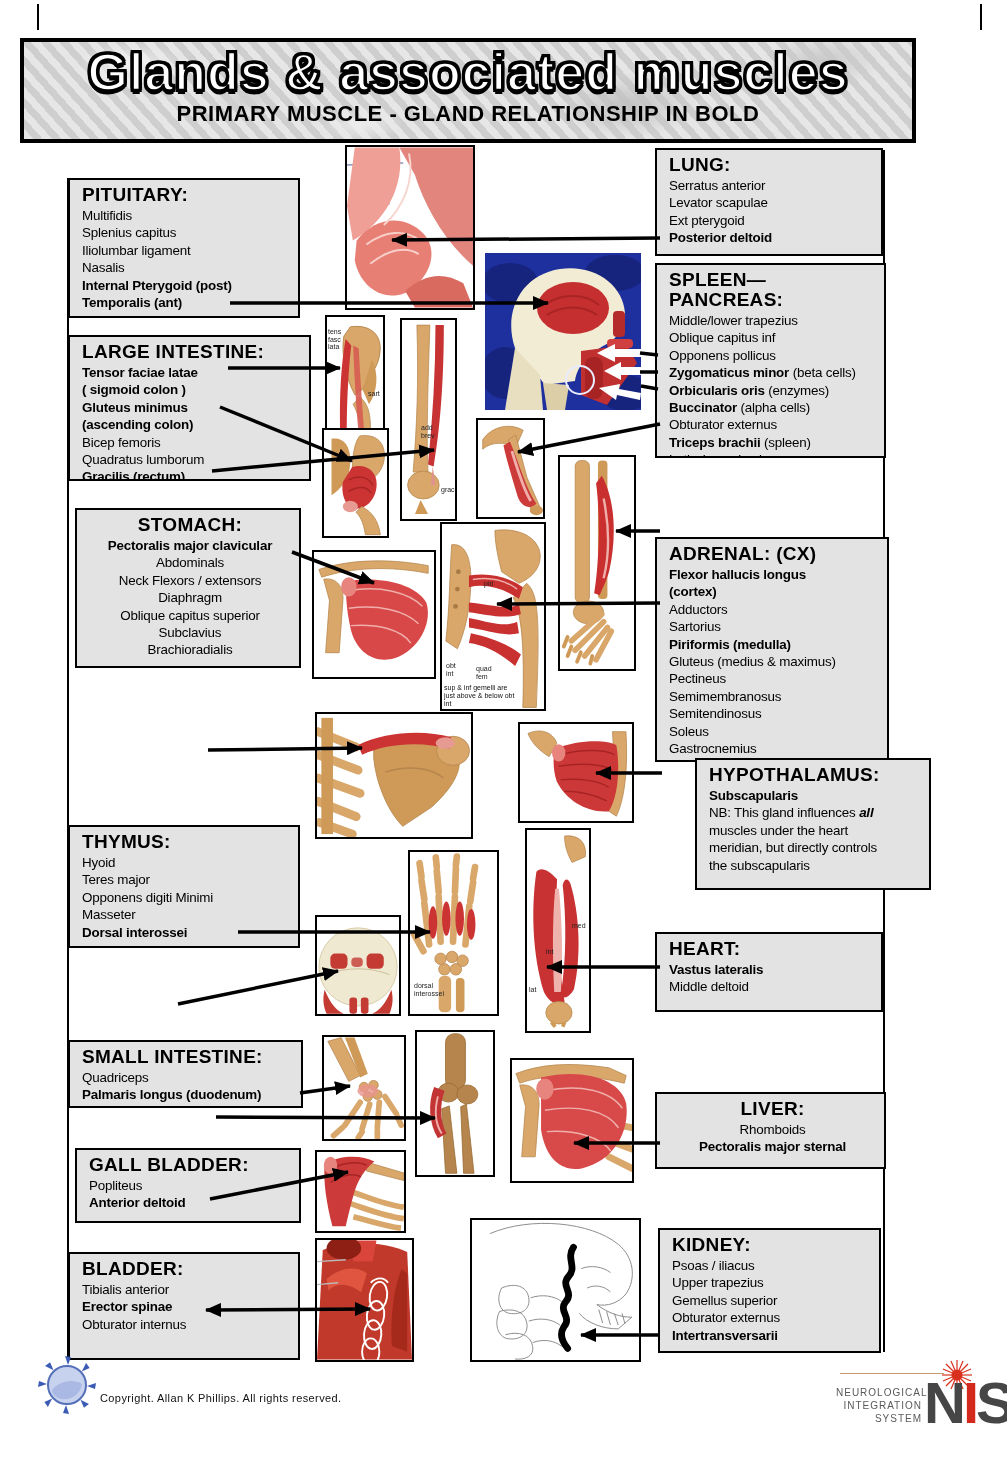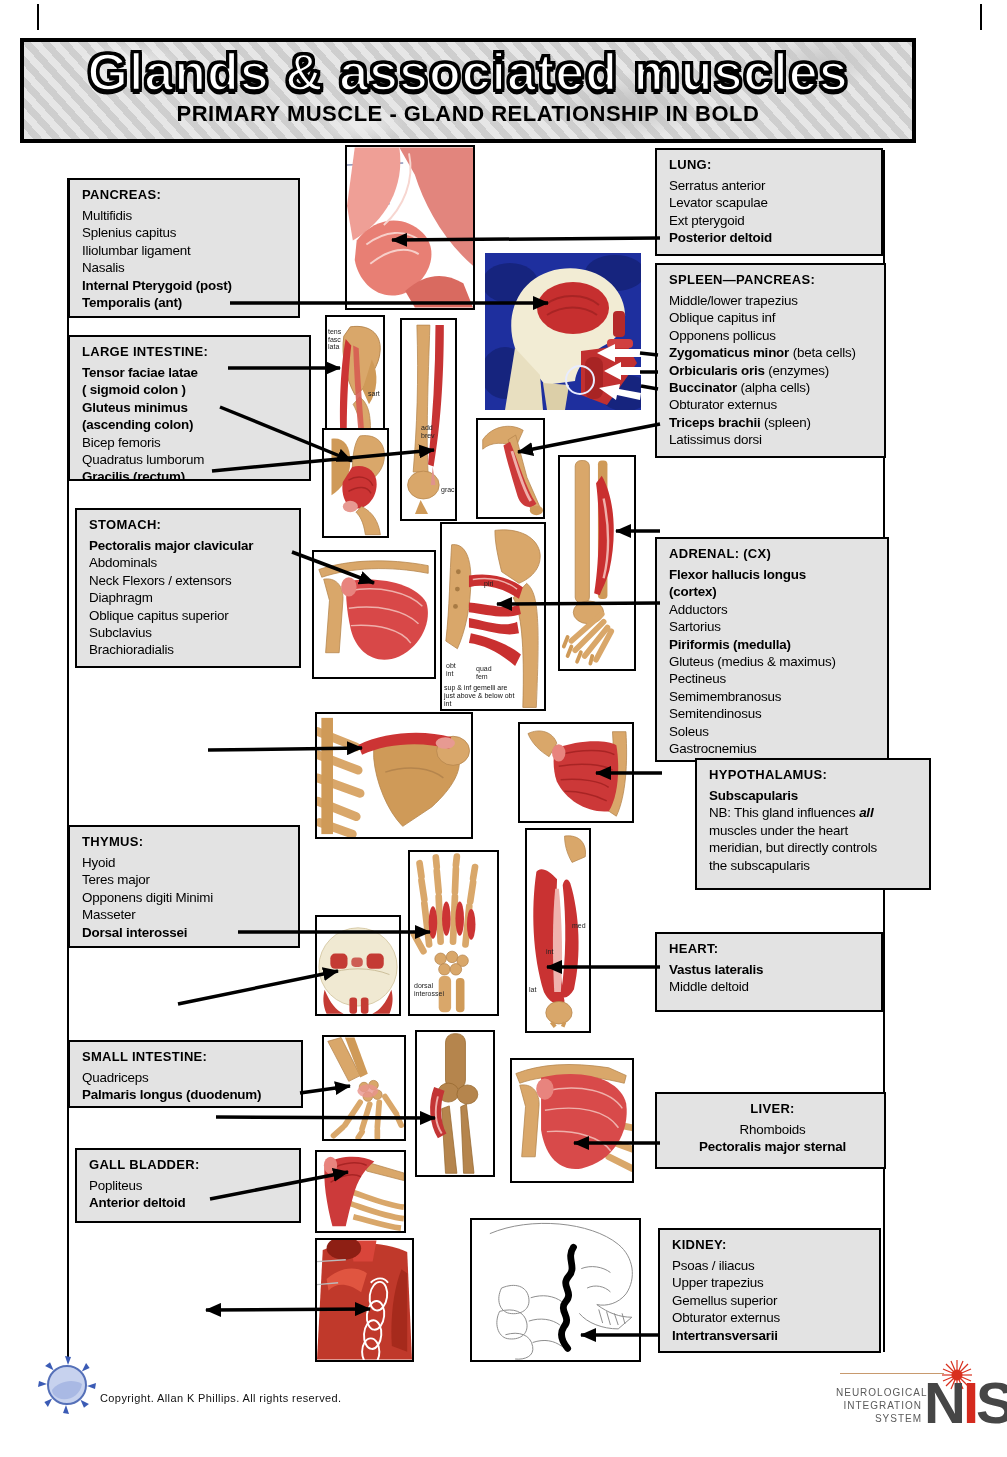--- a/index.html
+++ b/index.html
@@ -19,21 +19,21 @@
   .banner-title{margin-top:2px;font-size:52px;line-height:56px;font-weight:bold;letter-spacing:1px;
     color:#fff;-webkit-text-stroke:2.5px #000;
     text-shadow:2px 0 0 #000,-2px 0 0 #000,0 2px 0 #000,0 -2px 0 #000,2px 2px 0 #000,-2px 2px 0 #000,2px -2px 0 #000,-2px -2px 0 #000,0 4px 0 #000;}
   .banner-sub{font-size:22px;font-weight:bold;letter-spacing:.5px;color:#000;margin-top:1px;}
   .cropmark{position:absolute;width:2px;height:26px;background:#000;top:4px;}
   
   .spine{position:absolute;width:2px;background:#000;z-index:1;}
   
   .gbox{position:absolute;background:#e3e3e3;border:2px solid #000;box-sizing:border-box;
         padding:5px 8px 2px 12px;overflow:hidden;z-index:3;}
-  .gbox h2{margin:0 0 2px 0;font-size:13px;line-height:20px;font-weight:bold;letter-spacing:.3px;}
+  .gbox h2{margin:0 0 2px 0;font-size:19px;line-height:20px;font-weight:bold;letter-spacing:.3px;}
   .item{font-size:13.4px;line-height:17.4px;letter-spacing:-.2px;white-space:nowrap;}
   .item b{font-weight:bold;}
   .item .bip{font-weight:bold;font-style:italic;}
   .hypo .item{white-space:normal;}
   
   .ibox{position:absolute;border:2px solid #000;background:#fff;box-sizing:border-box;z-index:2;overflow:hidden;}
   .ibox svg{display:block;width:100%;height:100%;}
   .noborder{border:none;}
   .img-label{position:absolute;font-size:7px;line-height:7.5px;color:#222;z-index:4;}
   .img-note{position:absolute;font-size:7px;line-height:8px;color:#111;z-index:4;}
@@ -61,21 +61,21 @@
 
   <div class="banner">
     <div class="banner-title">Glands &amp; associated muscles</div>
     <div class="banner-sub">PRIMARY MUSCLE - GLAND RELATIONSHIP IN BOLD</div>
   </div>
 
   <div class="spine" style="left:67px;top:178px;height:1184px;"></div>
   <div class="spine" style="left:883px;top:150px;height:1202px;"></div>
 
   <div class="gbox" style="left:68px;top:178px;width:232px;height:140px;">
-    <h2>PANCREAS:</h2>
+    <h2>PITUITARY:</h2>
     <div>
         <div class="item"><span class="tp">Multifidis</span></div>
         <div class="item"><span class="tp">Splenius capitus</span></div>
         <div class="item"><span class="tp">Iliolumbar ligament</span></div>
         <div class="item"><span class="tp">Nasalis</span></div>
         <div class="item"><b class="bp">Internal Pterygoid (post)</b></div>
         <div class="item"><b class="bp">Temporalis (ant)</b></div>
       </div>
   </div>
   <div class="gbox" style="left:68px;top:335px;width:243px;height:146px;">
@@ -83,21 +83,21 @@
     <div>
         <div class="item"><b class="bp">Tensor faciae latae</b></div>
         <div class="item"><b class="bp">( sigmoid colon )</b></div>
         <div class="item"><b class="bp">Gluteus minimus</b></div>
         <div class="item"><b class="bp">(ascending colon)</b></div>
         <div class="item"><span class="tp">Bicep femoris</span></div>
         <div class="item"><span class="tp">Quadratus lumborum</span></div>
         <div class="item"><b class="bp">Gracilis (rectum)</b></div>
       </div>
   </div>
-  <div class="gbox" style="left:75px;top:508px;width:226px;height:160px;">
+  <div class="gbox" style="left:75px;top:508px;width:226px;height:160px;text-align:center;">
     <h2>STOMACH:</h2>
     <div>
         <div class="item"><b class="bp">Pectoralis major clavicular</b></div>
         <div class="item"><span class="tp">Abdominals</span></div>
         <div class="item"><span class="tp">Neck Flexors / extensors</span></div>
         <div class="item"><span class="tp">Diaphragm</span></div>
         <div class="item"><span class="tp">Oblique capitus superior</span></div>
         <div class="item"><span class="tp">Subclavius</span></div>
         <div class="item"><span class="tp">Brachioradialis</span></div>
       </div>
@@ -118,20 +118,28 @@
         <div class="item"><span class="tp">Quadriceps</span></div>
         <div class="item"><b class="bp">Palmaris longus (duodenum)</b></div>
         <div class="item"><b class="bp">Anconeus (ileum)</b></div>
       </div>
   </div>
   <div class="gbox" style="left:75px;top:1148px;width:226px;height:75px;">
     <h2>GALL BLADDER:</h2>
     <div>
         <div class="item"><span class="tp">Popliteus</span></div>
         <div class="item"><b class="bp">Anterior deltoid</b></div>
+      </div>
+  </div>
+  <div class="gbox" style="left:68px;top:1252px;width:232px;height:108px;">
+    <h2>BLADDER:</h2>
+    <div>
+        <div class="item"><span class="tp">Tibialis anterior</span></div>
+        <div class="item"><b class="bp">Erector spinae</b></div>
+        <div class="item"><span class="tp">Obturator internus</span></div>
       </div>
   </div>
 
   <div class="gbox" style="left:655px;top:148px;width:228px;height:108px;">
     <h2>LUNG:</h2>
     <div>
         <div class="item"><span class="tp">Serratus anterior</span></div>
         <div class="item"><span class="tp">Levator scapulae</span></div>
         <div class="item"><span class="tp">Ext pterygoid</span></div>
         <div class="item"><b class="bp">Posterior deltoid</b></div>

